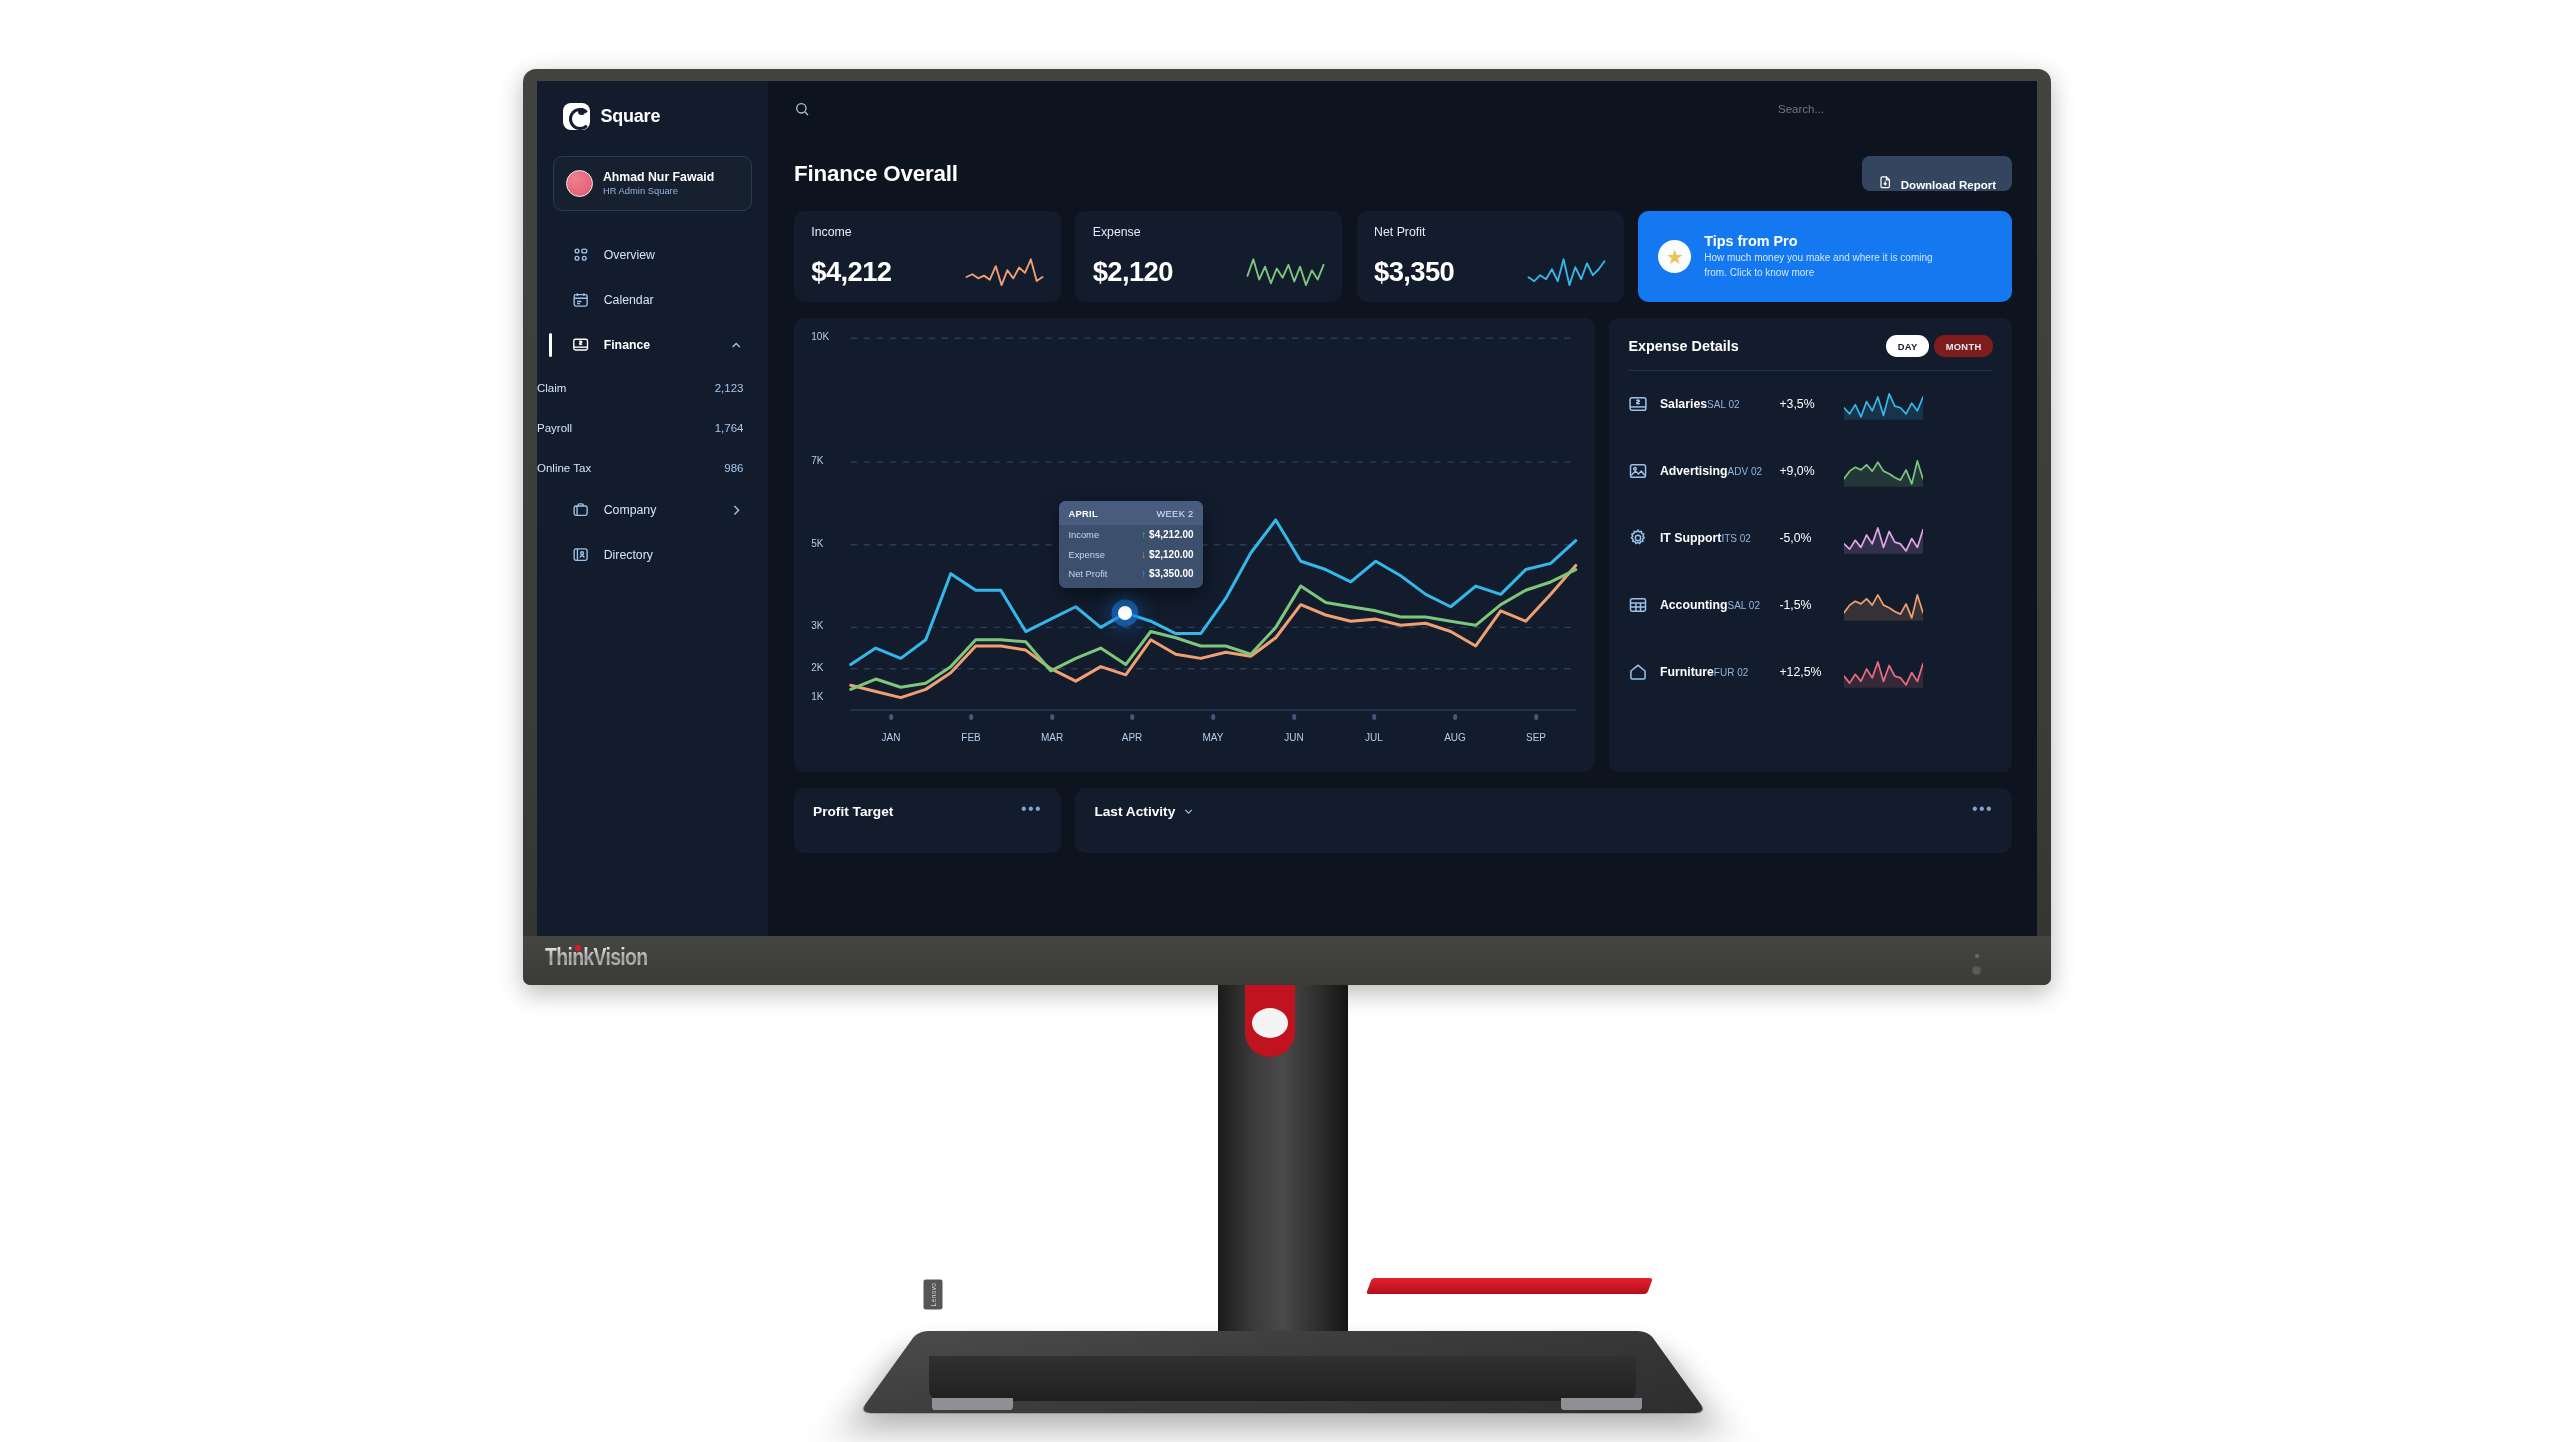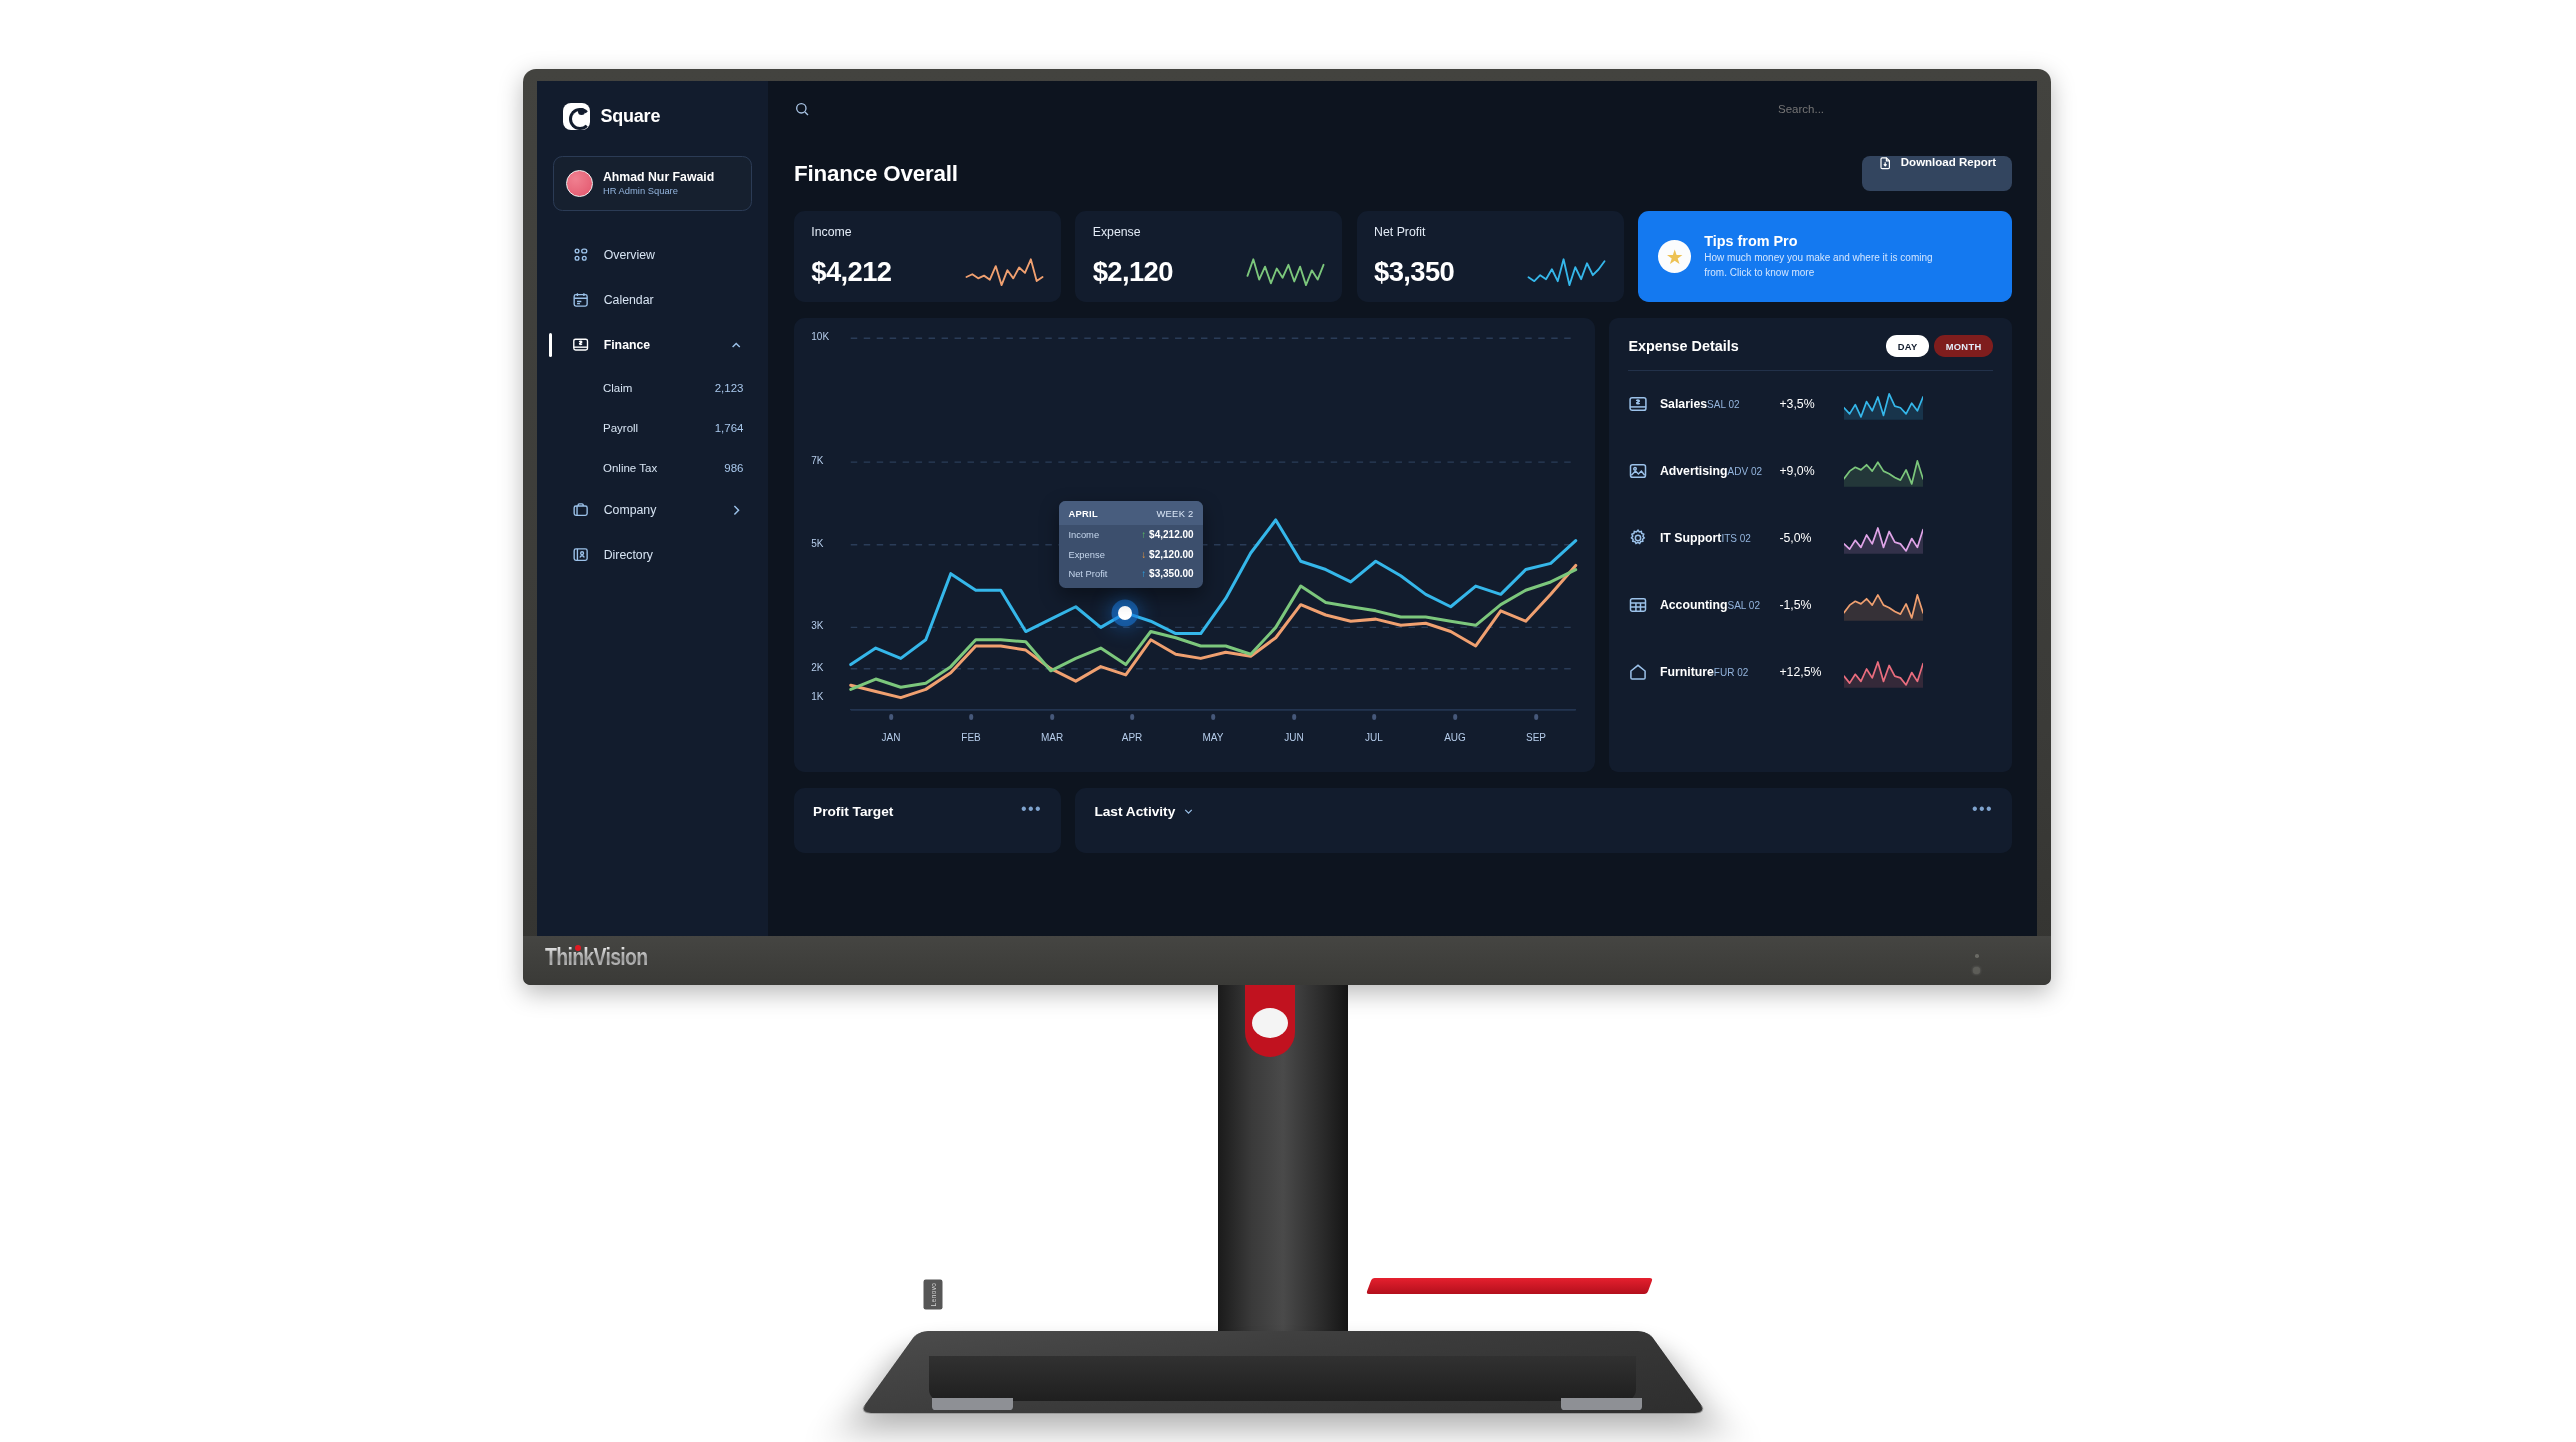--- a/index.html
+++ b/index.html
@@ -82,37 +82,37 @@
   .nav { margin-top:21.6px; }
   .nav-item { position:relative; height:45px; display:flex; align-items:center;
               padding-left:35px; gap:14.4px; cursor:pointer; }
   .nav-item .ic { width:17.3px; height:17.3px; flex:none; color:#9cc2ea; }
   .nav-item .lb { color:#d7e4f3; font-size:12.3px; flex:1; }
   .nav-item.active .ic { color:#ffffff; }
   .nav-item.active .lb { color:#ffffff; font-weight:bold; }
   .nav-item.active::before { content:""; position:absolute; left:11.5px; top:10px;
                              width:3.6px; height:24.5px; background:#ffffff; border-radius:2.2px; }
   .nav-arrow { color:#9cc2ea; margin-right:24.5px; display:flex; }
-  .subnav-item { height:40px; display:flex; align-items:center; padding-left:66px;
+  .subnav-item { height:40px; display:flex; align-items:center; 
                  gap:23px; cursor:pointer; }
   .subnav-item .lb { color:#d7e4f3; font-size:11.5px; flex:1; }
   .subnav-item .ct { color:#a9c8ec; font-size:11.5px; margin-right:24.5px; }
 
   
   .topbar { position:absolute; left:231px; top:0; width:1270px; height:56px;
             background:#0d141f; display:flex; align-items:center; padding-left:26px; gap:10px;justify-content:space-between; }
   .search-ic { color:#a9c4e4; display:flex; }
   .search-ph { color:#a9c4e4; font-size:11.5px; }
 
   
   .main { position:absolute; left:231px; top:56px; width:1270px; height:799px;
           background:#0d141f; padding:19px 26px 0 26px; }
   .page-head { display:flex; align-items:center; justify-content:space-between; }
   .page-title { color:#ffffff; font-size:22.4px; font-weight:bold; letter-spacing:-0.2px; }
-  .dl-btn { display:flex; align-items:flex-start; gap:8px; height:35px; padding:0 16px;
+  .dl-btn { display:flex; align-items:flex-end; gap:8px; height:35px; padding:0 16px;
             background:#33455f; border-radius:8px; color:#ffffff; font-size:11.5px;
             font-weight:bold; cursor:pointer; }
 
   .cards-row { display:flex; gap:14.4px; margin-top:20px; }
   .stat-card { width:267px; height:91px; background:#121c2d; border-radius:10.8px;
                padding:14.4px 17.3px; display:flex; flex-direction:column; justify-content:space-between; }
   .stat-label { color:#e3ebf6; font-size:12.3px; }
   .stat-bottom { display:flex; align-items:flex-end; justify-content:space-between; }
   .stat-value { color:#ffffff; font-size:27.4px; font-weight:bold; letter-spacing:-0.6px; }
   .tips-card { flex:1; height:91px; background:#1479f0; border-radius:10.8px;

